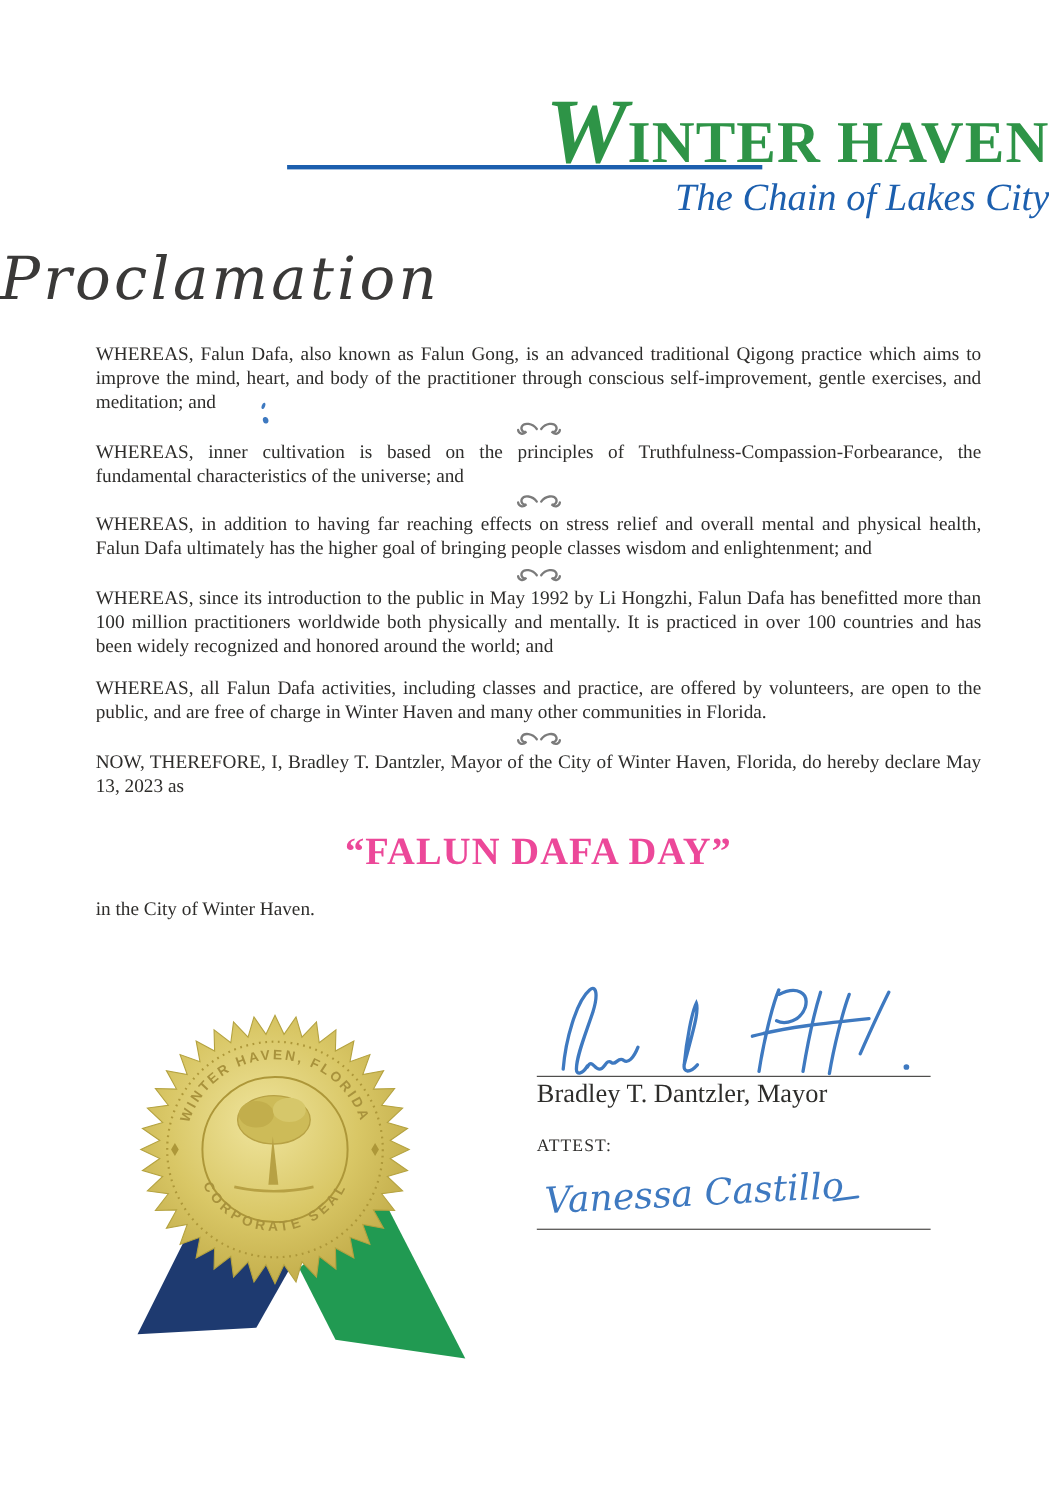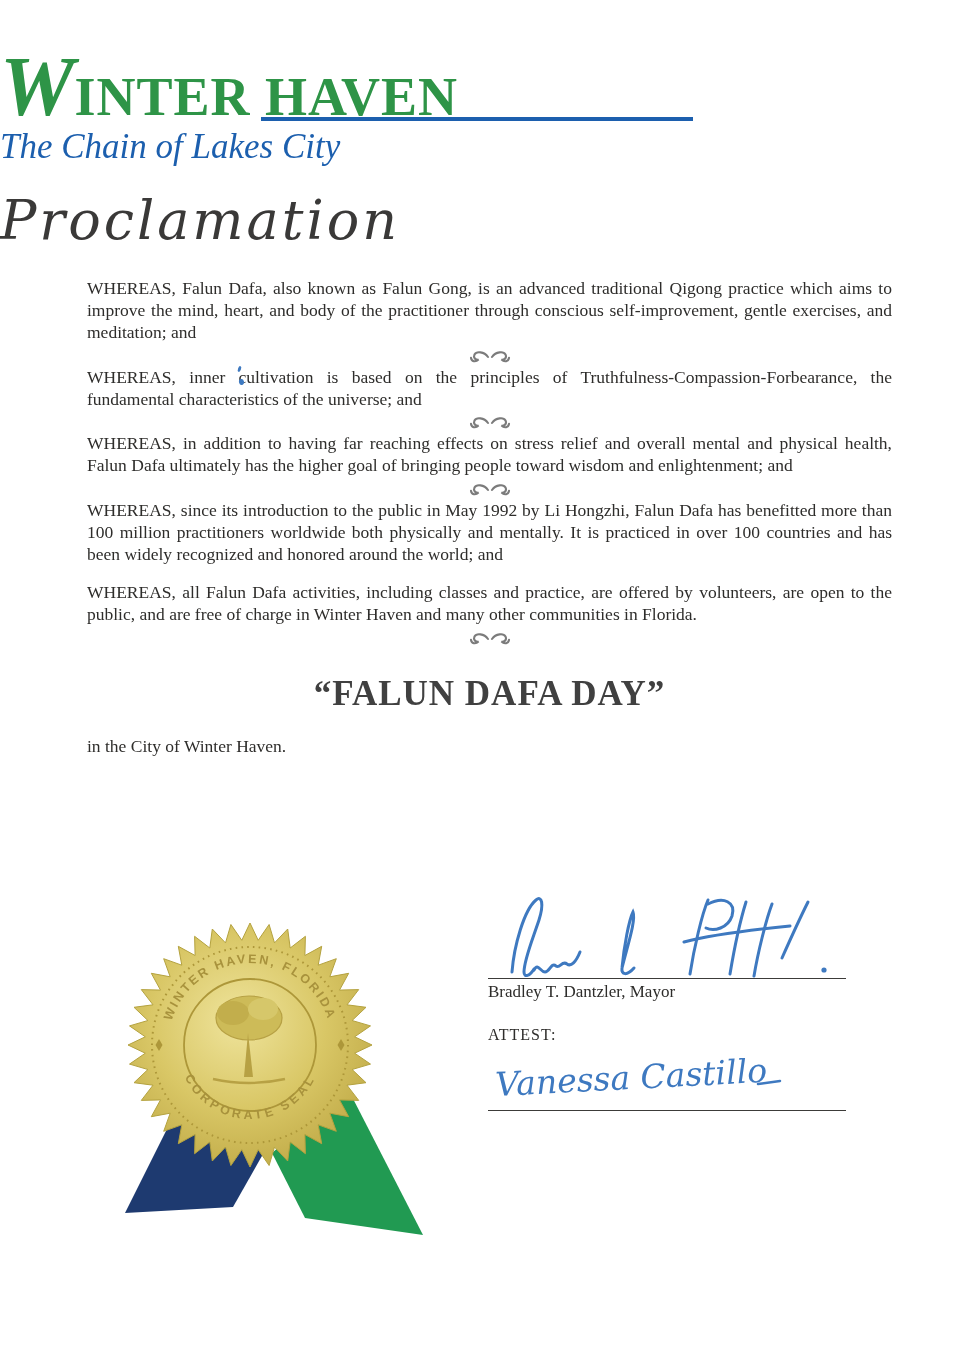--- a/index.html
+++ b/index.html
@@ -6,21 +6,21 @@
   .page{
     position:relative;
     width:954px;height:1350px;
     margin:0 auto;
     background:#ffffff;
     font-family:"Liberation Serif", serif;
     color:var(--textColor,#2e2d2b);
     overflow:hidden;
   }
   
-  .header{ text-align:left; padding-top:45px; }
+  .header{ text-align:right; padding-top:78px; }
   .logo-title{
     display:inline-block;
     font-size:54px; font-weight:bold; line-height:1;
     color:var(--logoGreen,#2e9447);
     letter-spacing:1px;
   }
   .logo-title::first-letter{
     font-size:1.55em; font-style:italic; font-weight:bold;
     letter-spacing:0;
   }
@@ -49,31 +49,31 @@
     margin:30px 62px 0 87px;
     font-size:17.5px; line-height:1.255;
     text-align:justify;
   }
   .body p{ margin:0 0 6px 0; }
   .body p.gap-before{ margin-top:16px; }
   .ornament-row{ text-align:center; margin:1px 0 3px 0; line-height:0;}
   .decl-title{
     text-align:center;
     font-size:35px; font-weight:600; letter-spacing:1px;
-    color:#404040;
+    color:#ec4899;
     margin:26px 0 20px 0;
   }
   .decl-loc{ margin-top:18px; }
   .witness{ margin-top:26px; }
   sup{ font-size:0.62em; }
   
   .seal-wrap{ position:absolute; left:95px; top:915px; width:345px; height:345px; }
   .sig-block{ position:absolute; left:488px; top:896px; width:362px; }
   .sig-line{ border:none; border-top:1.5px solid #3c3b39; margin:0 0 3px 0; width:358px; }
-  .sig-name{ font-size:17px; }
+  .sig-name{ font-size:24px; }
   .attest{ font-size:16px; margin-top:24px; letter-spacing:1px; }
   .mayor-sig-svg{ display:block; margin-left:6px; }
   .clerk-sig-svg{ display:block; margin:14px 0 0 2px; }
   .ink-speck{ position:absolute; border-radius:50%; background:#3e79c0; }
   .speck-a{ left:238px; top:366px; width:3px; height:6px; transform:rotate(20deg); }
   .speck-b{ left:239px; top:379px; width:5px; height:6px; transform:rotate(-15deg); }
 </style>
 </head>
 <body>
 
@@ -106,21 +106,21 @@
 
     <div class="ornament-row">
       <svg width="42" height="14" viewBox="0 0 42 14">
         <g fill="none" style="stroke:var(--ornament,#7b7b7b)" stroke-width="2.1" stroke-linecap="round">
           <path d="M19,7 C15,1.5 7.5,1 5.5,4.5 C4,7.5 6.5,10.5 9.5,9.5 C6.5,12.6 2.4,11.4 2,7.8"></path>
           <path d="M23,7 C27,1.5 34.5,1 36.5,4.5 C38,7.5 35.5,10.5 32.5,9.5 C35.5,12.6 39.6,11.4 40,7.8"></path>
         </g>
       </svg>
     </div>
 
-    <p>WHEREAS, in addition to having far reaching effects on stress relief and overall mental and physical health, Falun Dafa ultimately has the higher goal of bringing people toward wisdom and enlightenment; and</p>
+    <p>WHEREAS, in addition to having far reaching effects on stress relief and overall mental and physical health, Falun Dafa ultimately has the higher goal of bringing people classes wisdom and enlightenment; and</p>
 
     <div class="ornament-row">
       <svg width="42" height="14" viewBox="0 0 42 14">
         <g fill="none" style="stroke:var(--ornament,#7b7b7b)" stroke-width="2.1" stroke-linecap="round">
           <path d="M19,7 C15,1.5 7.5,1 5.5,4.5 C4,7.5 6.5,10.5 9.5,9.5 C6.5,12.6 2.4,11.4 2,7.8"></path>
           <path d="M23,7 C27,1.5 34.5,1 36.5,4.5 C38,7.5 35.5,10.5 32.5,9.5 C35.5,12.6 39.6,11.4 40,7.8"></path>
         </g>
       </svg>
     </div>
 
@@ -130,20 +130,21 @@
 
     <div class="ornament-row">
       <svg width="42" height="14" viewBox="0 0 42 14">
         <g fill="none" style="stroke:var(--ornament,#7b7b7b)" stroke-width="2.1" stroke-linecap="round">
           <path d="M19,7 C15,1.5 7.5,1 5.5,4.5 C4,7.5 6.5,10.5 9.5,9.5 C6.5,12.6 2.4,11.4 2,7.8"></path>
           <path d="M23,7 C27,1.5 34.5,1 36.5,4.5 C38,7.5 35.5,10.5 32.5,9.5 C35.5,12.6 39.6,11.4 40,7.8"></path>
         </g>
       </svg>
     </div>
 
+    <p>NOW, THEREFORE, I, Bradley T. Dantzler, Mayor of the City of Winter Haven, Florida, do hereby declare May 13, 2023 as</p>
 
     <div class="decl-title">“FALUN DAFA DAY”</div>
 
     <p class="decl-loc">in the City of Winter Haven.</p>
 
   </div>
 
   <div class="seal-wrap">
     <svg width="345" height="345" viewBox="0 0 345 345">
       <defs>

